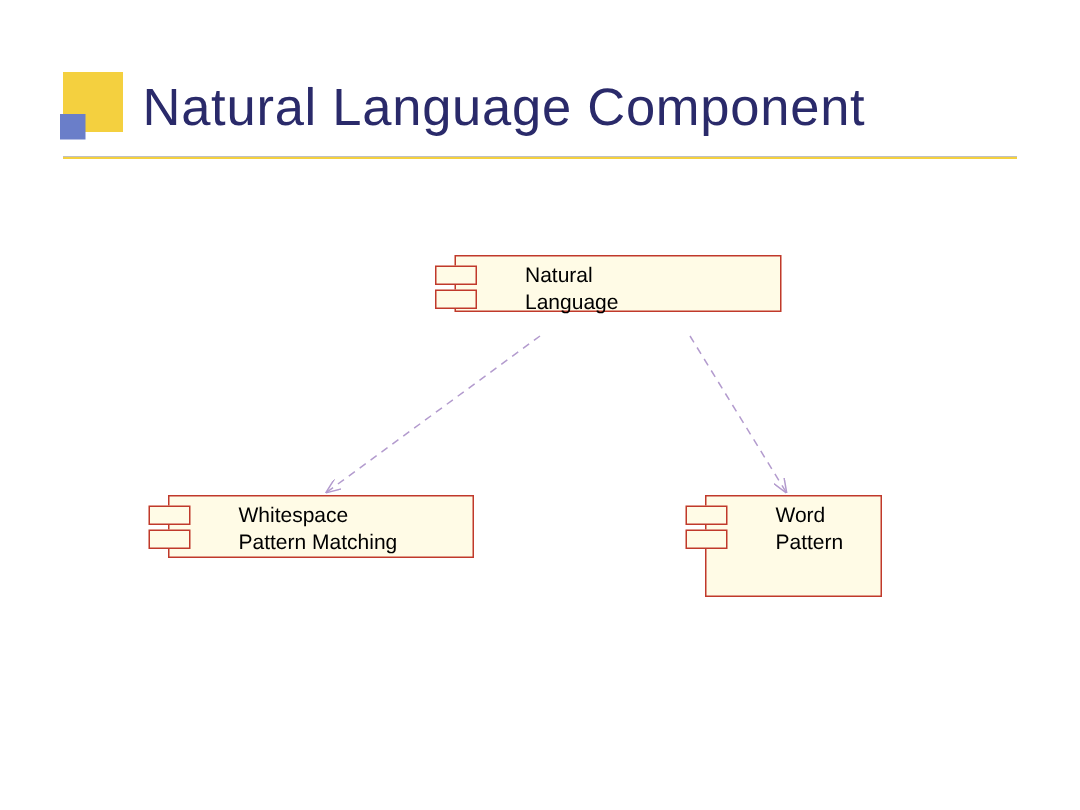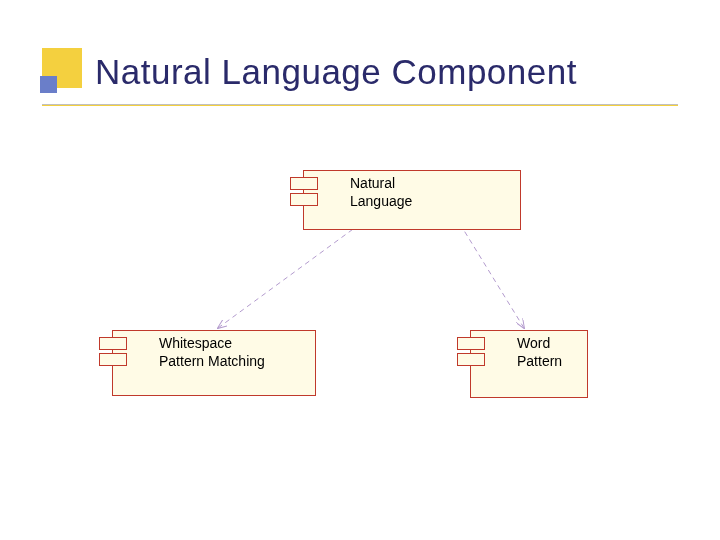--- a/index.html
+++ b/index.html
@@ -82,22 +82,22 @@
     position: absolute;
     left: -14px;
     width: 28px;
     height: 13px;
     background: #fffbe6;
     border: 1px solid #c0392b;
   }
   .component .tab.t1 { top: 6px; }
   .component .tab.t2 { top: 22px; }
 
-  .comp-top    { left: 303px; top: 0;   width: 218px; height: 60px; }
-  .comp-left   { left: 112px; top: 160px; width: 204px; height: 66px; text-decoration: underline; }
+  .comp-top    { left: 303px; top: 0;   width: 218px; height: 38px; }
+  .comp-left   { left: 112px; top: 160px; width: 204px; height: 42px; text-decoration: underline; }
   .comp-right  { left: 470px; top: 160px; width: 118px; height: 68px; }
 
   svg.arrows {
     position: absolute;
     top: 0;
     left: 0;
     width: 720px;
     height: 320px;
     pointer-events: none;
   }

